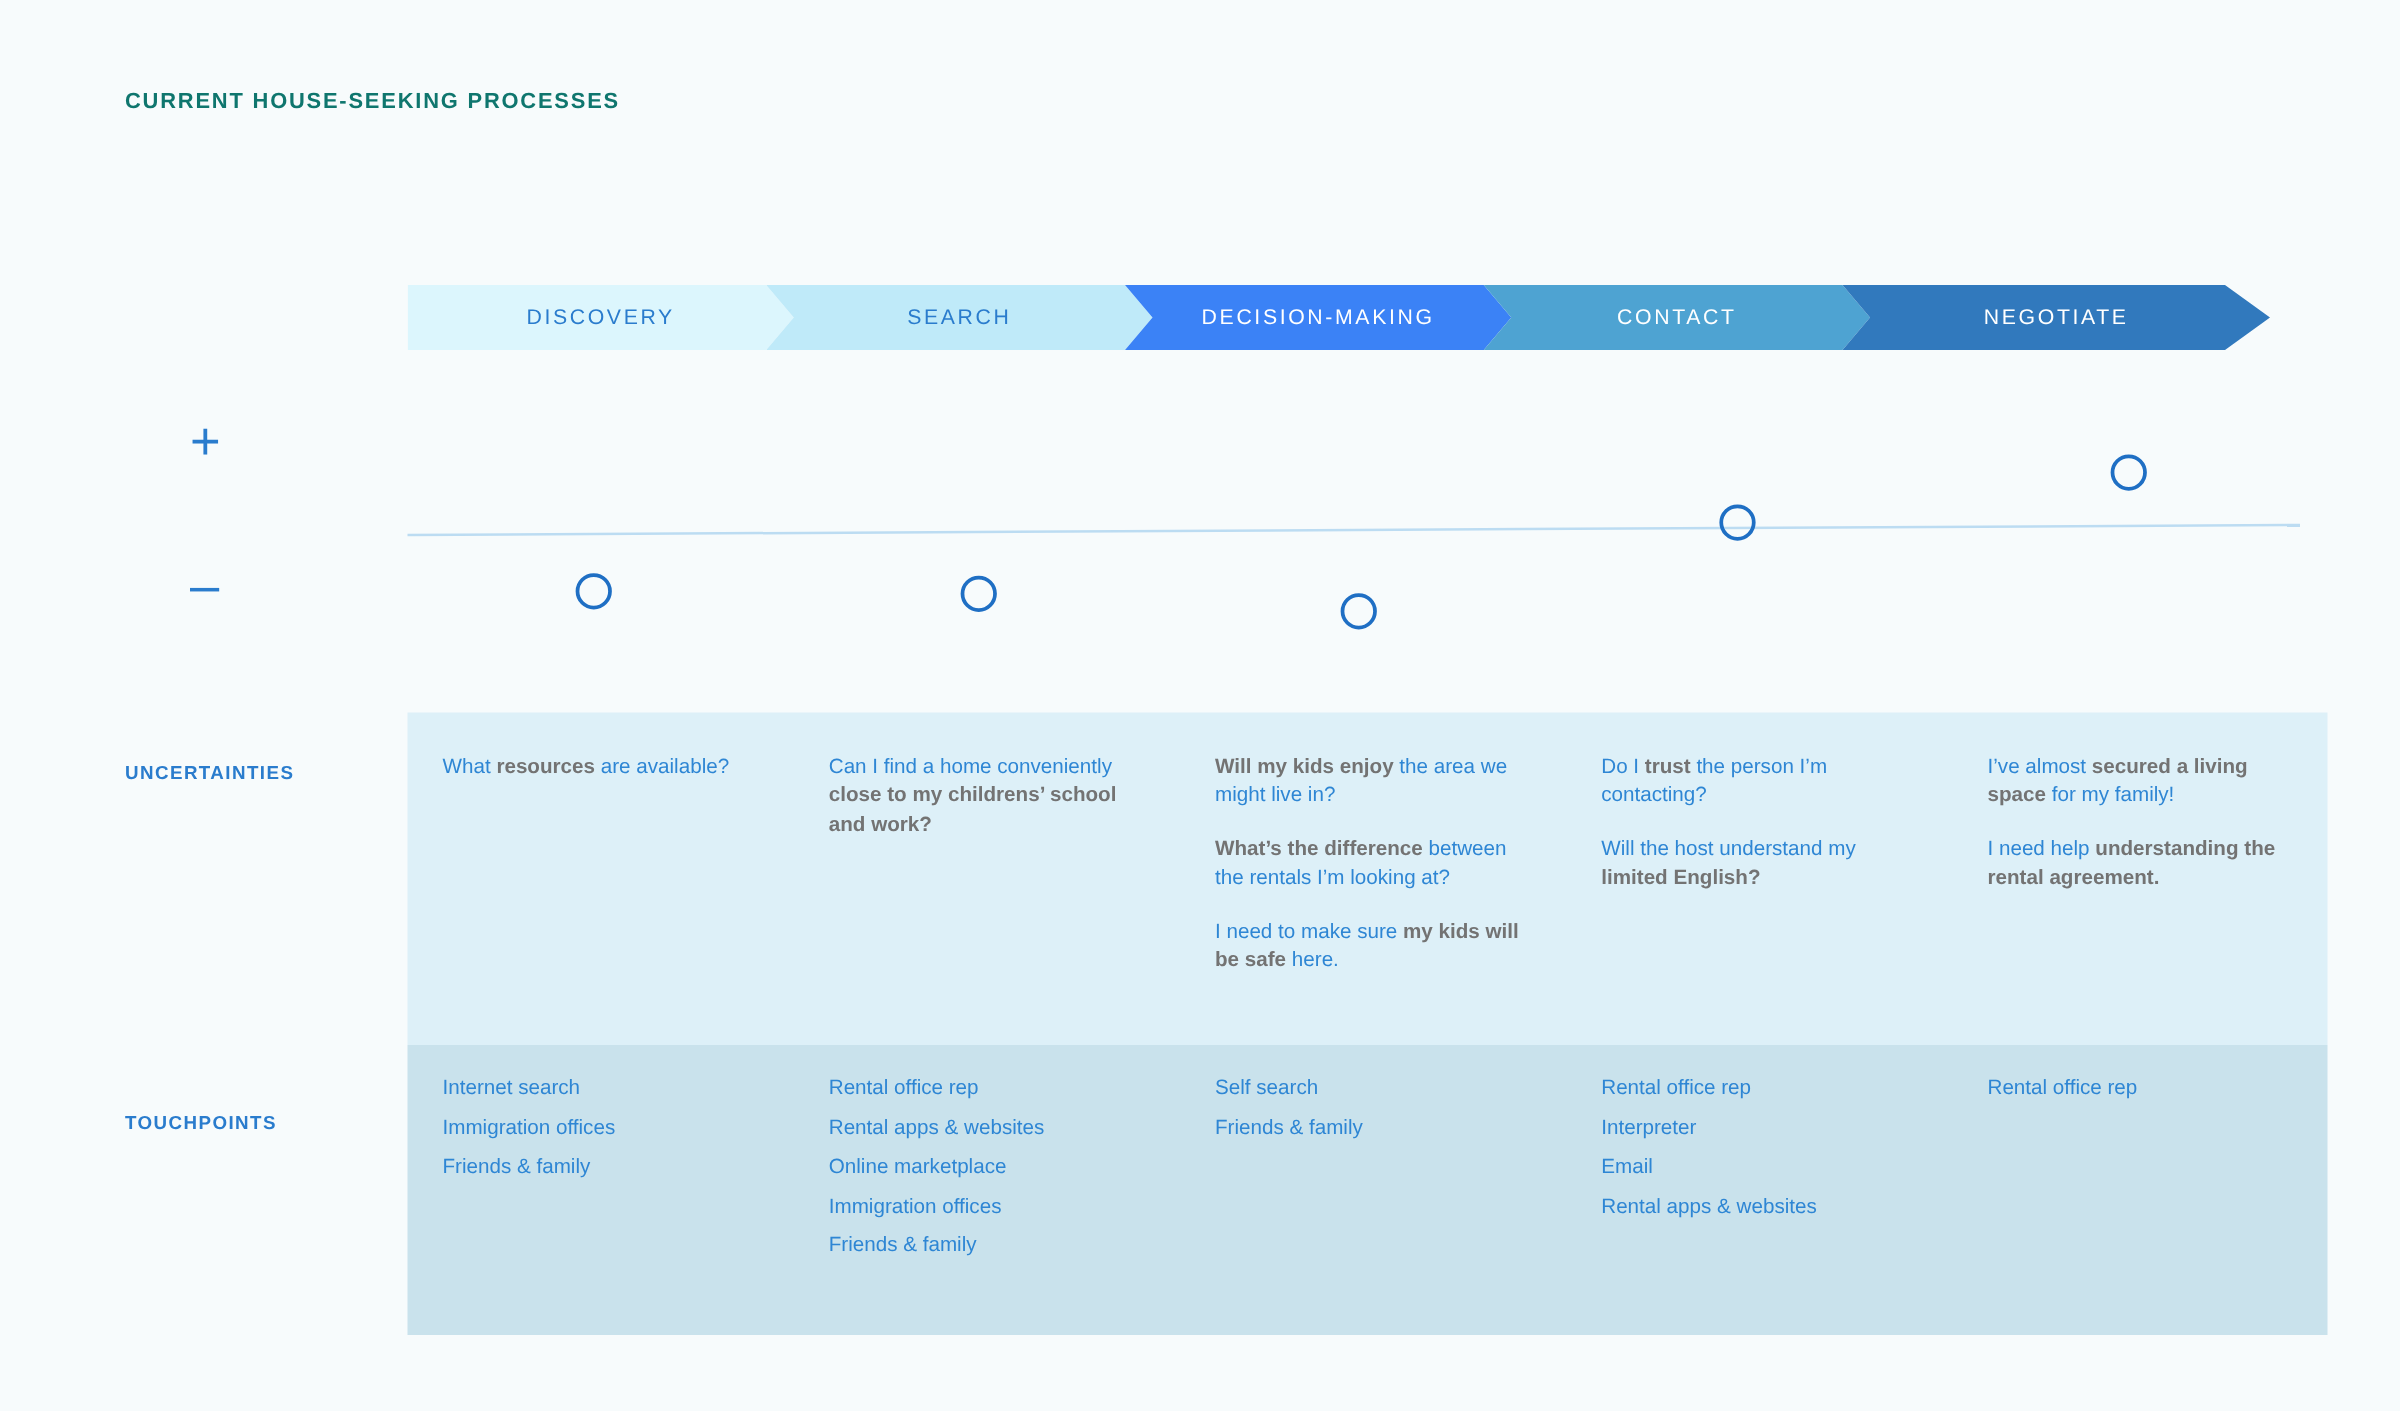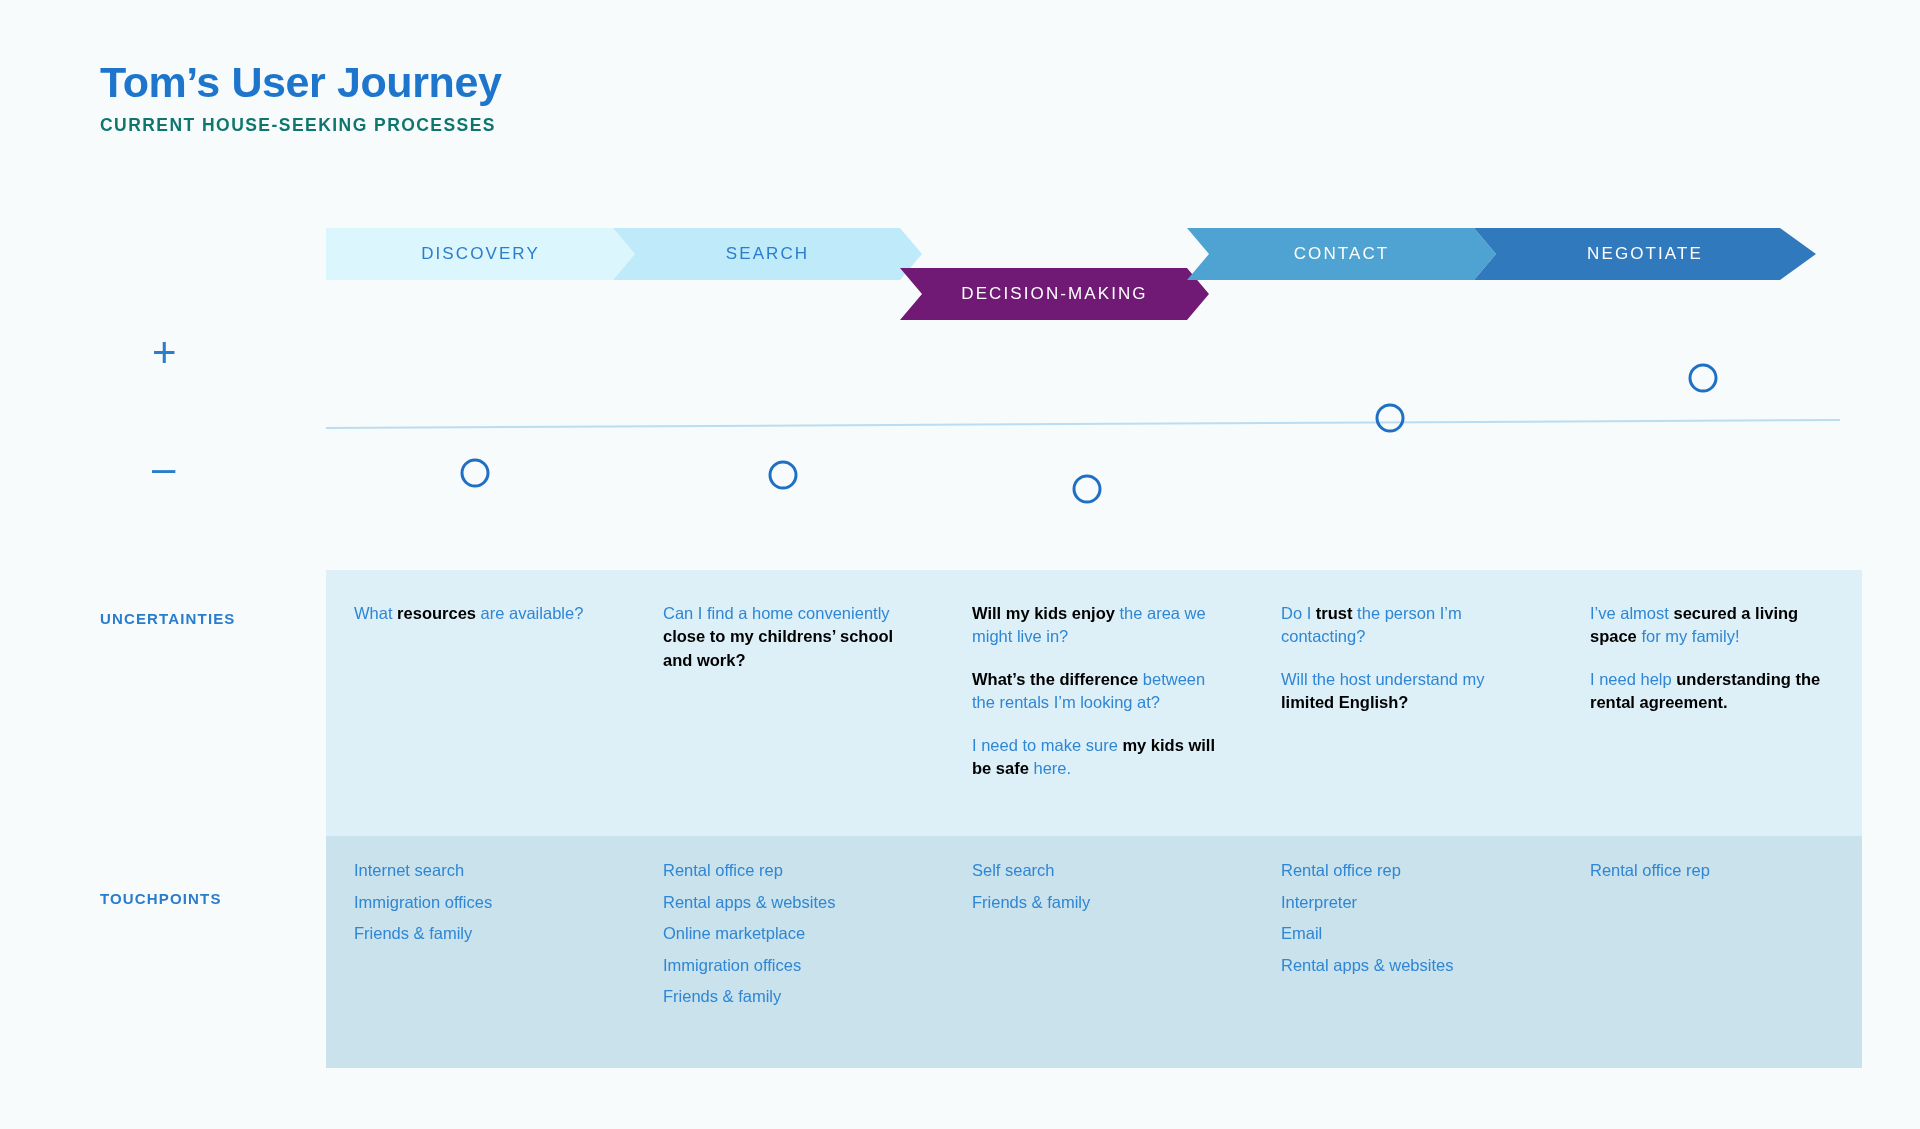--- a/index.html
+++ b/index.html
@@ -141,51 +141,50 @@
   }
   .col:last-child { width: 300px; }
 
   .u-item {
     font-size: 16.5px;
     line-height: 1.42;
     color: #2e86d4;
     margin-bottom: 19px;
   }
   .u-item:last-child { margin-bottom: 0; }
-  .u-item b { font-weight: bold; color: #000000; }
+  .u-item b { font-weight: bold; color: #737373; }
 
   .t-col { padding-top: 26px; }
 
   .t-item {
     font-size: 16.5px;
     line-height: 1.0;
     color: #2e86d4;
     margin-bottom: 15px;
     white-space: nowrap;
   }
   .t-item:last-child { margin-bottom: 0; }
 </style>
 </head>
 <body>
 
 <div id="page">
 
   <div class="header">
-    <div class="title">Tom’s User Journey</div>
     <div class="subtitle">CURRENT HOUSE-SEEKING PROCESSES</div>
   </div>
 
   <div class="phase-banner" id="phase-banner">
       <div class="phase p0" style="background: rgb(220, 246, 253);">
         <span class="phase-label dark-label">DISCOVERY</span>
       </div>
       <div class="phase p1" style="background: rgb(191, 234, 249);">
         <span class="phase-label dark-label">SEARCH</span>
       </div>
-      <div class="phase p2" style="background: #701a75; margin-top: 40px;">
+      <div class="phase p2" style="background: #3b82f6;">
         <span class="phase-label light-label">DECISION-MAKING</span>
       </div>
       <div class="phase p3" style="background: rgb(78, 163, 210);">
         <span class="phase-label light-label">CONTACT</span>
       </div>
       <div class="phase p4" style="background: rgb(49, 121, 189);">
         <span class="phase-label light-label">NEGOTIATE</span>
       </div>
     </div>
 

